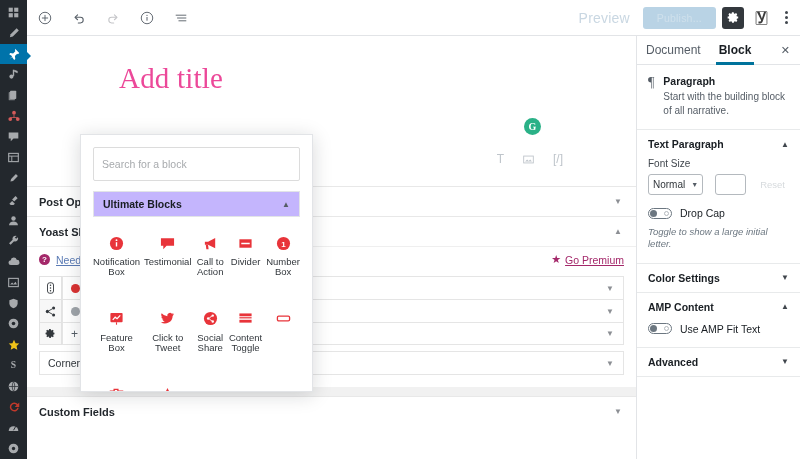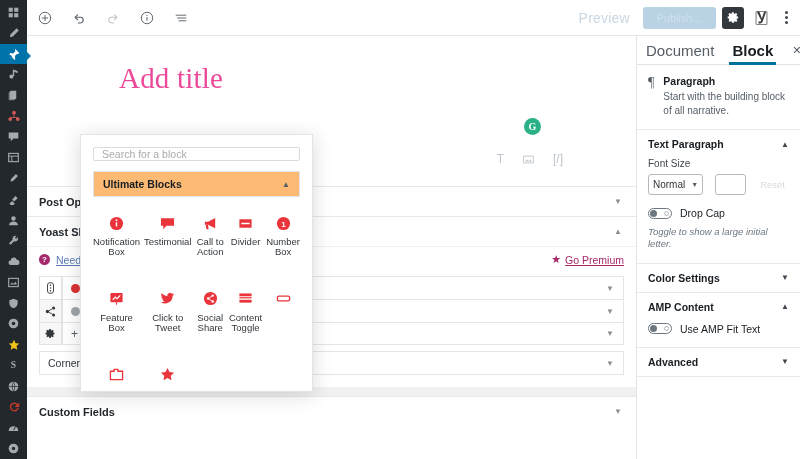--- a/index.html
+++ b/index.html
@@ -152,50 +152,50 @@
     position:absolute; left:80px; top:134px; width:233px; height:258px;
     background:#fff; border:1px solid #e2e4e7;
     box-shadow:0 3px 18px rgba(18,25,32,.17); z-index:50; overflow:hidden;
   }
   #inserter .arrow{
     position:absolute; left:10px; top:-6px; width:10px;height:10px; background:#fff;
     border-left:1px solid #e2e4e7; border-top:1px solid #e2e4e7; transform:rotate(45deg);
   }
   .ins-search-wrap{ padding:12px 12px 0 12px; }
   .ins-search{
-    width:100%; height:14px; border:1px solid #dcdcdc; border-radius:2px;
+    width:100%; height:34px; border:1px solid #dcdcdc; border-radius:2px;
     padding:0 8px; font-size:10.5px; color:#6c7781; font-family:"Liberation Sans", sans-serif;
     background:#fff;
   }
   .ins-search::placeholder{ color:#a7aaad; }
   .ins-cat-wrap{ padding:10px 12px 0 12px; }
   .ins-cat{
     height:26px; border:1px solid #e2e4e7; display:flex; align-items:center;
-    padding:0 9px; font-size:10.5px; font-weight:bold; color:#191e23; background:#fdba74;
+    padding:0 9px; font-size:10.5px; font-weight:bold; color:#191e23; background:#c4b5fd;
   }
   .ins-cat .chev{ margin-left:auto; color:#555d66; font-size:8px; }
   .ins-grid{
     display:grid; grid-template-columns:repeat(5,1fr); padding:10px 10px 0 10px;
     row-gap:18px;
   }
   .ins-item{
     display:flex; flex-direction:column; align-items:center; gap:6px;
     padding:8px 2px 7px 2px;
   }
   .ins-ico{ width:16px;height:16px; display:flex; align-items:center; justify-content:center; color:#e8343a; }
   .ins-label{ font-size:9.5px; color:#32373c; text-align:center; line-height:1.1; }
 
   
   #settings {
     position:absolute; left:636px; top:36px; width:164px; height:423px;
     background:#fff; border-left:1px solid #e2e4e7; z-index:45;
   }
   .set-tabs{ height:29px; display:flex; align-items:stretch; border-bottom:1px solid #e2e4e7; }
   .set-tab{
-    display:flex; align-items:center; padding:0 9px; font-size:15px; color:#555d66;
+    display:flex; align-items:center; padding:0 9px; font-size:12px; color:#555d66;
     position:relative;
   }
   .set-tab.active{ color:#191e23; font-weight:bold; }
   .set-tab.active:after{
     content:""; position:absolute; left:6px; right:6px; bottom:-1px; height:3px; background:#00739c;
   }
   .set-close{ margin-left:auto; display:flex; align-items:center; padding:0 10px; color:#555d66; font-size:11px; }
 
   .blockcard{ display:flex; gap:9px; padding:10px 11px 12px 11px; border-bottom:1px solid #e8eaeb; }
   .blockcard .bc-ico{ font-size:14px; color:#555d66; line-height:1.1; font-family:"Liberation Serif", serif;}

